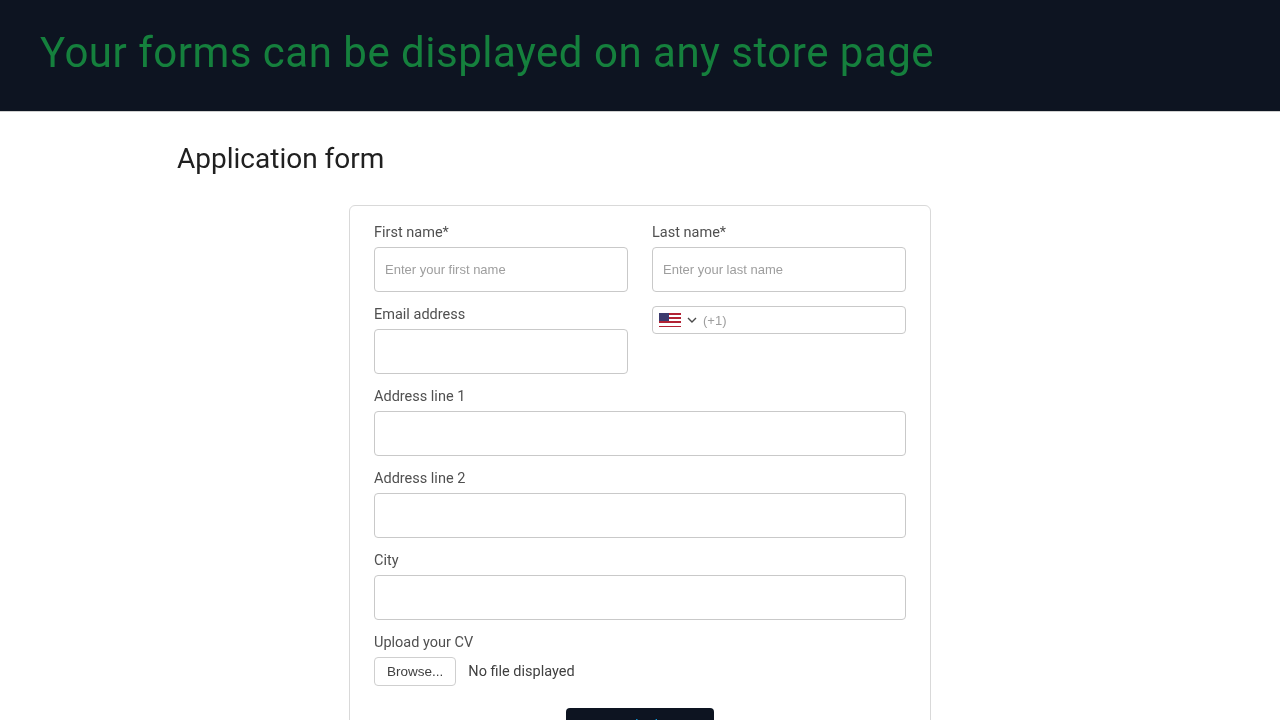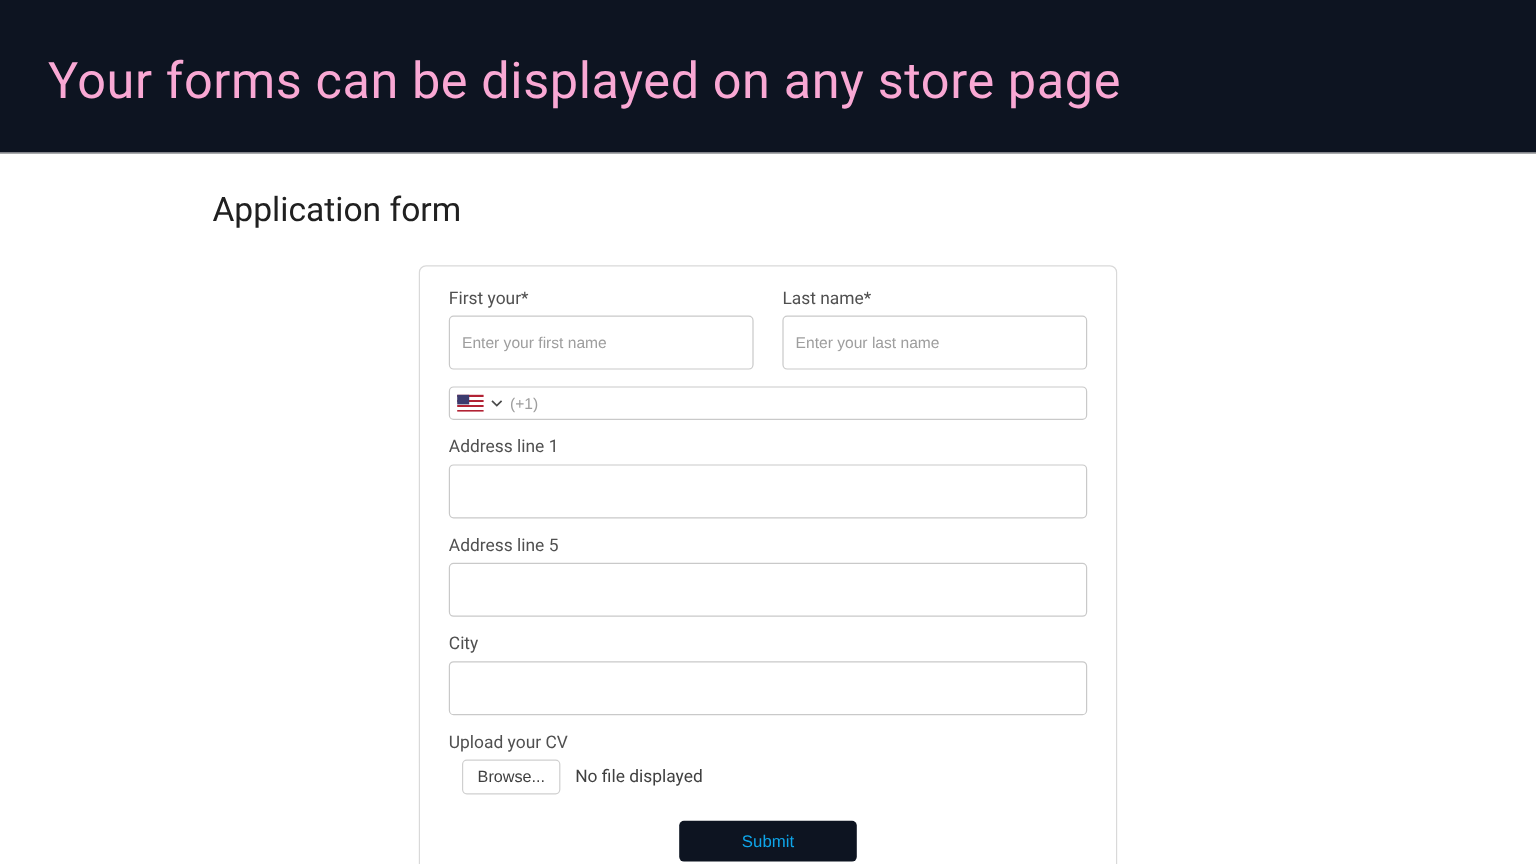--- a/index.html
+++ b/index.html
@@ -7,22 +7,22 @@
       margin: 0;
       padding: 0;
     }
     body {
       font-family: -apple-system, BlinkMacSystemFont, "Segoe UI", Roboto, Helvetica, Arial, sans-serif;
       background: #ffffff;
       color: #303030;
     }
     .top-banner {
       background: #0d1421;
-      color: #f9a8d4;
-      padding: 44px 40px 34px;
+      color: #15803d;
+      padding: 28px 40px 34px;
       border-bottom: 1px solid #d0d0d0;
     }
     .top-banner h1 {
       font-size: 42px;
       font-weight: 400;
       letter-spacing: 0.5px;
     }
     .page-content {
       max-width: 930px;
       margin: 0 auto;
@@ -129,21 +129,20 @@
       gap: 12px;
     }
     .browse-btn {
       border: 1px solid #cfcfcf;
       background: #ffffff;
       border-radius: 4px;
       padding: 6px 12px;
       font-size: 13.5px;
       color: #404040;
       cursor: pointer;
-      margin-left: 11px;
     }
     .file-status {
       font-size: 14.5px;
       color: #404040;
     }
     .submit-row {
       text-align: center;
       margin-top: 22px;
     }
     .submit-btn {
@@ -163,48 +162,52 @@
   <h1>Your forms can be displayed on any store page</h1>
 </div>
 
 <div class="page-content">
   <h2>Application form</h2>
 
   <div class="form-card">
 
     <div class="row">
       <div class="col">
-        <label class="form-label">First your*</label>
+        <label class="form-label">First name*</label>
         <input class="text-input" type="text" placeholder="Enter your first name" style="">
       </div>
       <div class="col">
         <label class="form-label">Last name*</label>
         <input class="text-input" type="text" placeholder="Enter your last name" style="">
       </div>
     </div>
 
     <div class="row">
+      <div class="col">
+        <label class="form-label">Email address</label>
+        <input class="text-input" type="text" style="">
+      </div>
       <div class="col">
         <div class="phone-wrap">
           <span class="flag-us"></span>
           <svg class="chev" width="10" height="10" viewBox="0 0 10 10">
             <path d="M1 3 L5 7 L9 3" fill="none" stroke="#4a4a4a" stroke-width="1.4"></path>
           </svg>
           <input class="phone-input" type="text" placeholder="(+1)" style="">
         </div>
       </div>
     </div>
 
     <div class="full-group">
       <label class="form-label">Address line 1</label>
       <input class="text-input" type="text" style="">
     </div>
 
     <div class="full-group">
-      <label class="form-label">Address line 5</label>
+      <label class="form-label">Address line 2</label>
       <input class="text-input" type="text" style="">
     </div>
 
     <div class="full-group">
       <label class="form-label">City</label>
       <input class="text-input" type="text" style="">
     </div>
 
     <div class="full-group">
       <label class="form-label">Upload your CV</label>

